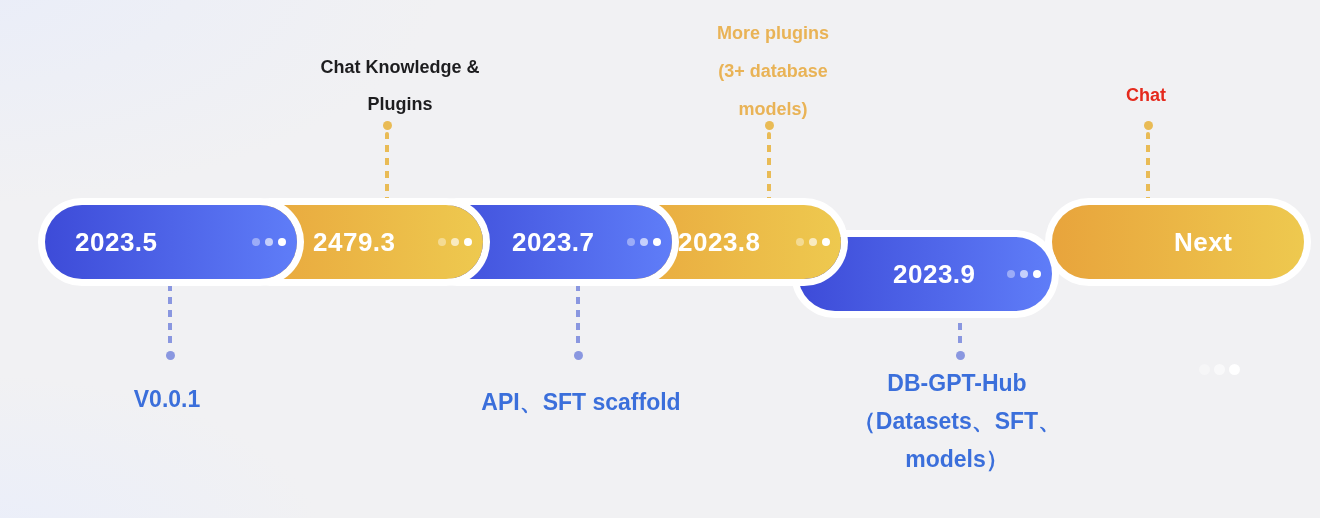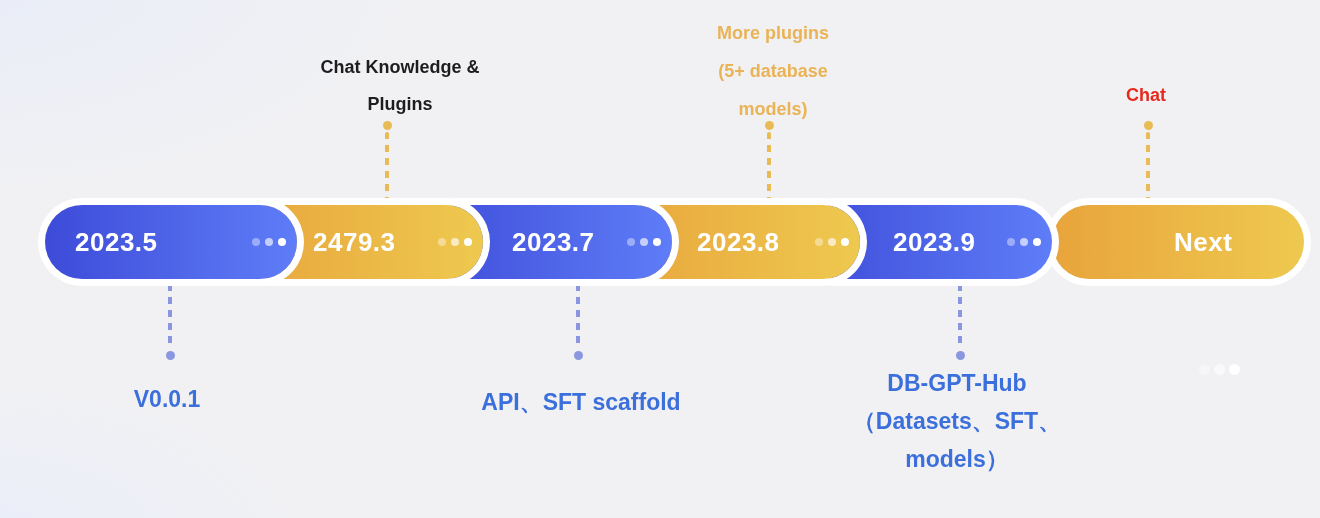--- a/index.html
+++ b/index.html
@@ -69,21 +69,21 @@
 
 <div class="stage">
 
   <div class="anno top black" style="left:220px;top:49px;width:360px;">
     <div>Chat Knowledge &amp;</div>
     <div>Plugins</div>
   </div>
 
   <div class="anno top gold" style="left:603px;top:14px;width:340px;">
     <div>More plugins</div>
-    <div>(5+ database</div>
+    <div>(3+ database</div>
     <div>models)</div>
   </div>
 
   <div class="anno top red" style="left:1046px;top:77px;width:200px;">
     <div>Chat</div>
   </div>
 
   <div class="connector gold" style="left:382px;top:121px;height:82px;">
     <span class="dot"></span>
     <span class="gap"></span>
@@ -120,30 +120,30 @@
 
   <div class="pill blue" style="left:420px;width:252px;z-index:14;">
     <span class="pill-label" style="left:92px;">2023.7</span>
     <span class="pill-dots">
         <i></i>
         <i></i>
         <i></i>
       </span>
   </div>
 
-  <div class="pill yellow" style="left:608px;width:252px;z-index:13;">
+  <div class="pill yellow" style="left:589px;width:252px;z-index:13;">
     <span class="pill-label" style="left:89px;">2023.8</span>
     <span class="pill-dots">
         <i></i>
         <i></i>
         <i></i>
       </span>
   </div>
 
-  <div class="pill blue" style="left:798px;width:254px;z-index:12;">
+  <div class="pill blue" style="left:798px;width:254px;z-index:12;margin-top:32px;">
     <span class="pill-label" style="left:95px;">2023.9</span>
     <span class="pill-dots">
         <i></i>
         <i></i>
         <i></i>
       </span>
   </div>
 
   <div class="pill yellow" style="left:1052px;width:252px;z-index:11;">
     <span class="pill-label" style="left:122px;">Next</span>

